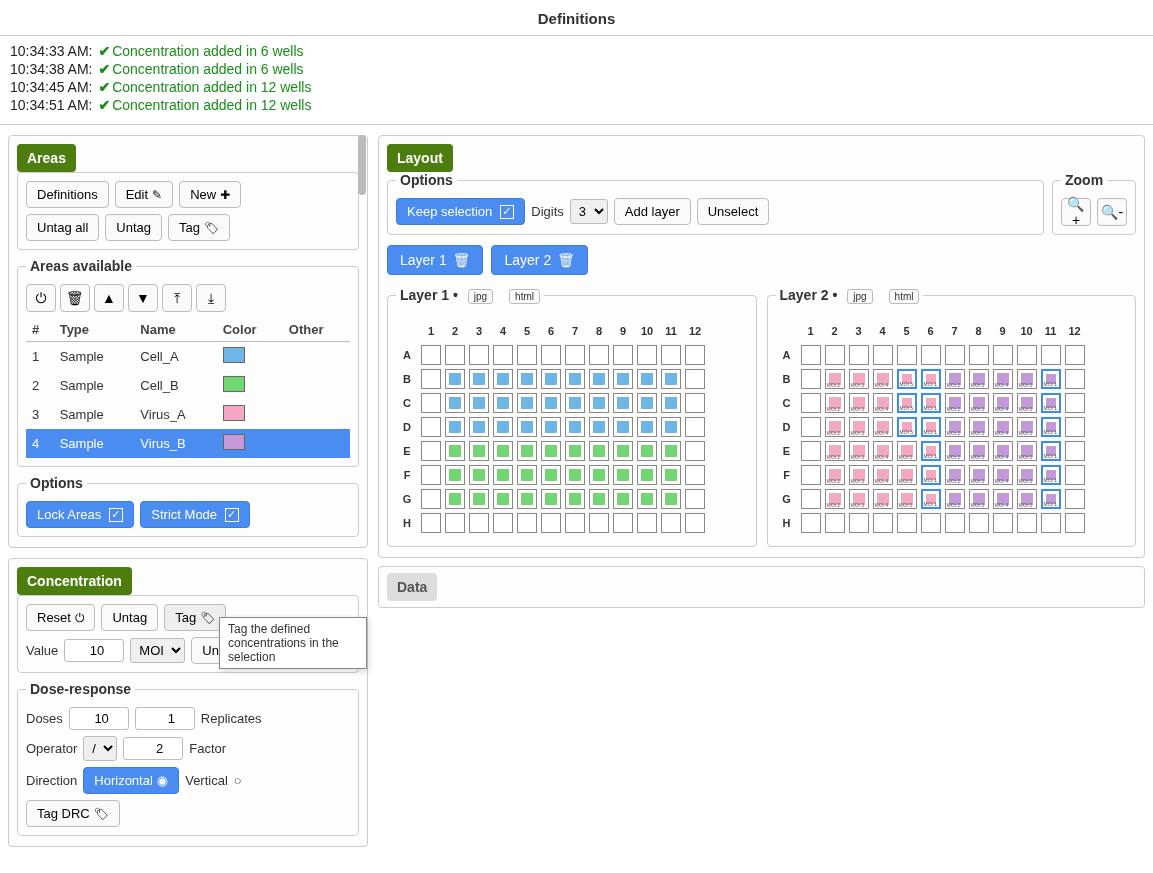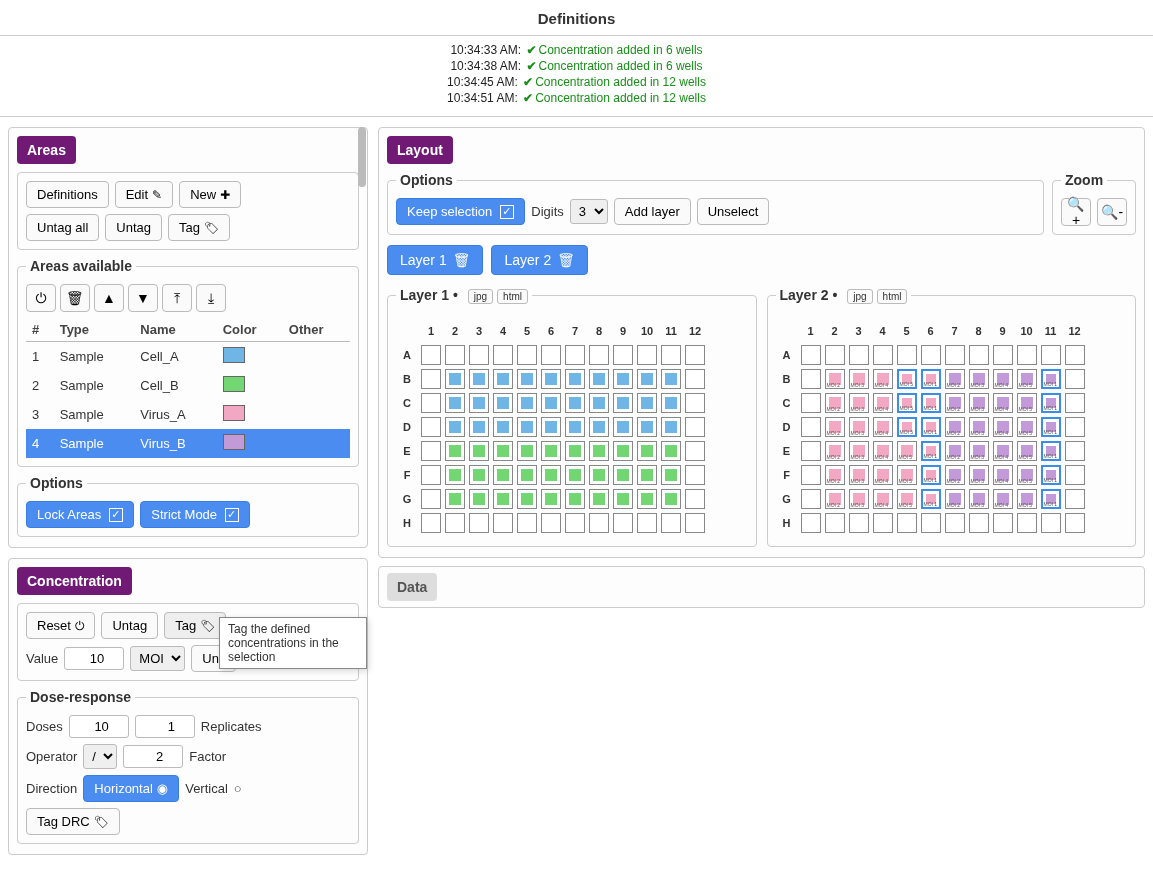--- a/index.html
+++ b/index.html
@@ -1,27 +1,27 @@
 <!DOCTYPE html>
 <html><head>
 <meta charset="utf-8">
 <style>
 * { box-sizing: border-box; font-family: Arial, Helvetica, sans-serif; }
 body { margin: 0; padding: 0; font-size: 13px; color: #333; }
 .app-title { text-align: center; font-weight: bold; font-size: 15px; padding: 10px 0 8px 0; border-bottom: 1px solid #ccc; }
 .log-area { padding: 6px 10px 10px 10px; border-bottom: 1px solid #ccc; }
-.log-line { font-size: 12px; color: #222; padding: 1px 0; text-align: center; }
+.log-line { font-size: 14px; color: #222; padding: 1px 0; }
 .log-time { color: #222; }
 .log-check { color: #1a8e1a; font-weight: bold; padding: 0 2px; }
 .log-msg { color: #1a8e1a; }
 .main { display: flex; gap: 10px; padding: 10px 8px; }
 .left { width: 360px; display: flex; flex-direction: column; gap: 10px; }
 .right { flex: 1; display: flex; flex-direction: column; gap: 8px; }
 .panel { border: 1px solid #ccc; border-radius: 4px; padding: 8px 8px 10px 8px; background: #fdfdfd; position: relative; }
-.panel-header { background: #701a75; color: #fff; font-weight: bold; padding: 6px 10px; border-radius: 4px; display: inline-block; margin-bottom: 8px; font-size: 14px; }
+.panel-header { background: #4d7c0f; color: #fff; font-weight: bold; padding: 6px 10px; border-radius: 4px; display: inline-block; font-size: 14px; }
 .panel-header.grey { background: #ddd; color: #555; }
 .btn { border: 1px solid #bbb; background: #fafafa; padding: 5px 10px; border-radius: 4px; cursor: pointer; font-size: 13px; display: inline-flex; align-items: center; gap: 4px; }
 .btn.primary { background: #4a8cf0; color: #fff; border-color: #3a7de0; }
 fieldset { border: 1px solid #ccc; border-radius: 4px; margin: 8px 0 0 0; padding: 10px 8px 8px 8px; }
 legend { font-weight: bold; padding: 0 4px; font-size: 14px; }
 .row { display: flex; gap: 6px; flex-wrap: wrap; align-items: center; }
 .row + .row { margin-top: 6px; }
 .areas-toolbar { display: flex; gap: 4px; margin-bottom: 6px; }
 .sq-btn { border: 1px solid #bbb; background: #fafafa; width: 30px; height: 28px; border-radius: 4px; display: inline-flex; align-items: center; justify-content: center; cursor: pointer; font-size: 14px; }
 table.areas { width: 100%; border-collapse: collapse; font-size: 13px; }
@@ -33,21 +33,21 @@
 input[type="number"] { width: 60px; text-align: right; }
 .toggle-check { width:14px; height:14px; border:1px solid #fff; display:inline-block; background:#4a8cf0; position:relative; vertical-align:middle; margin-left:4px;}
 .toggle-check::after { content:"✓"; color:#fff; font-size:11px; position:absolute; left:1px; top:-1px;}
 .layout-top { display: flex; gap: 8px; }
 .layout-top fieldset { flex-shrink: 0; margin:0; }
 .plate-tabs { display: flex; gap: 8px; margin: 10px 0 6px 0; }
 .tab-btn { background: #4a8cf0; color:#fff; border:1px solid #3a7de0; padding:6px 12px; border-radius:4px; font-size:14px; font-weight:normal; display:inline-flex; align-items:center; gap:6px; cursor:pointer;}
 .plate-container { display:flex; gap:10px; }
 fieldset.plate-fs { flex:1; margin:6px 0 0 0; padding:12px 8px 12px 8px; }
 .plate-fs legend { font-weight:bold; }
-.plate-fs .jpg-html { display:inline-flex; gap:4px; margin-left:6px; font-weight:normal;}
+.plate-fs .jpg-html { display:inline-flex; gap:16px; margin-left:6px; font-weight:normal;}
 .mini-btn { border:1px solid #bbb; background:#fafafa; padding:1px 5px; font-size:10px; border-radius:3px; cursor:pointer;}
 .plate-grid { display:grid; grid-template-columns: 22px repeat(12, 22px); grid-auto-rows: 22px; gap:2px; align-items:center; justify-items:center; margin-top:4px;}
 .plate-grid .col-hdr { font-size:11px; font-weight:bold; color:#333;}
 .plate-grid .row-hdr { font-size:11px; font-weight:bold; color:#333;}
 .well { width:20px; height:20px; border:1px solid #888; background:#fff; position:relative; overflow:hidden;}
 .well.fill-blue::after { content:""; position:absolute; inset:3px; background:#6fb5e5;}
 .well.fill-green::after { content:""; position:absolute; inset:3px; background:#72d672;}
 .well.fill-pink::after { content:""; position:absolute; inset:3px; background:#f2a7c2;}
 .well.fill-purple::after { content:""; position:absolute; inset:3px; background:#c29ad8;}
 .well.sel { border:2px solid #3b8de8; }

